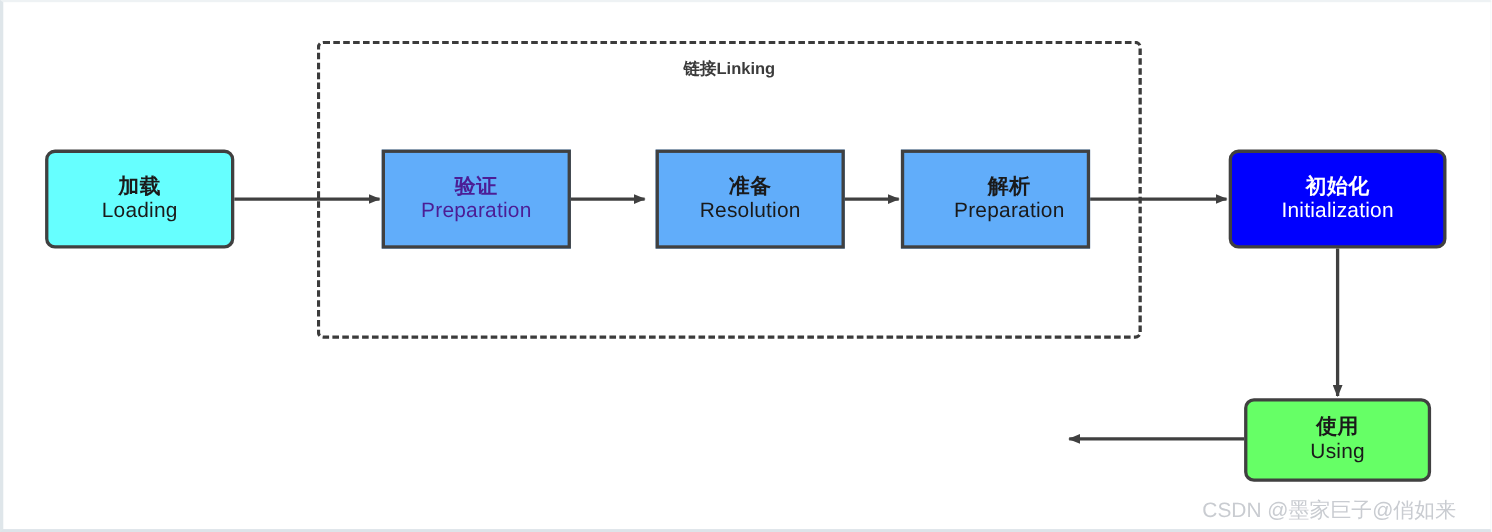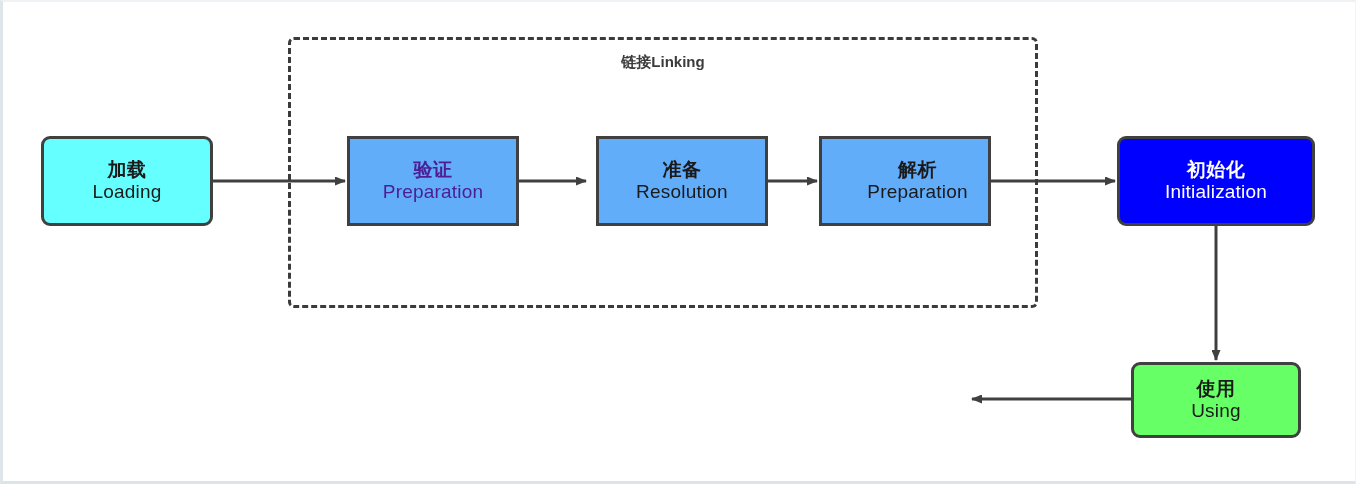--- a/index.html
+++ b/index.html
@@ -139,15 +139,16 @@
     <span class="cn">初始化</span>
     <span class="en">Initialization</span>
   </div>
 
   <div class="node rounded" id="node-using" style="left: 1131px; top: 362px; width: 170px; height: 76px; background: rgb(102, 255, 102); border-color: rgb(64, 64, 64); color: rgb(26, 26, 26);">
     <span class="cn">使用</span>
     <span class="en">Using</span>
   </div>
 
 
+  <div id="watermark" style="left: 1093px; top: 451px; color: rgb(201, 204, 209);">CSDN @墨家巨子@俏如来</div>
 
   <div id="page-frame"></div>
 </div>
 
 </body></html>

